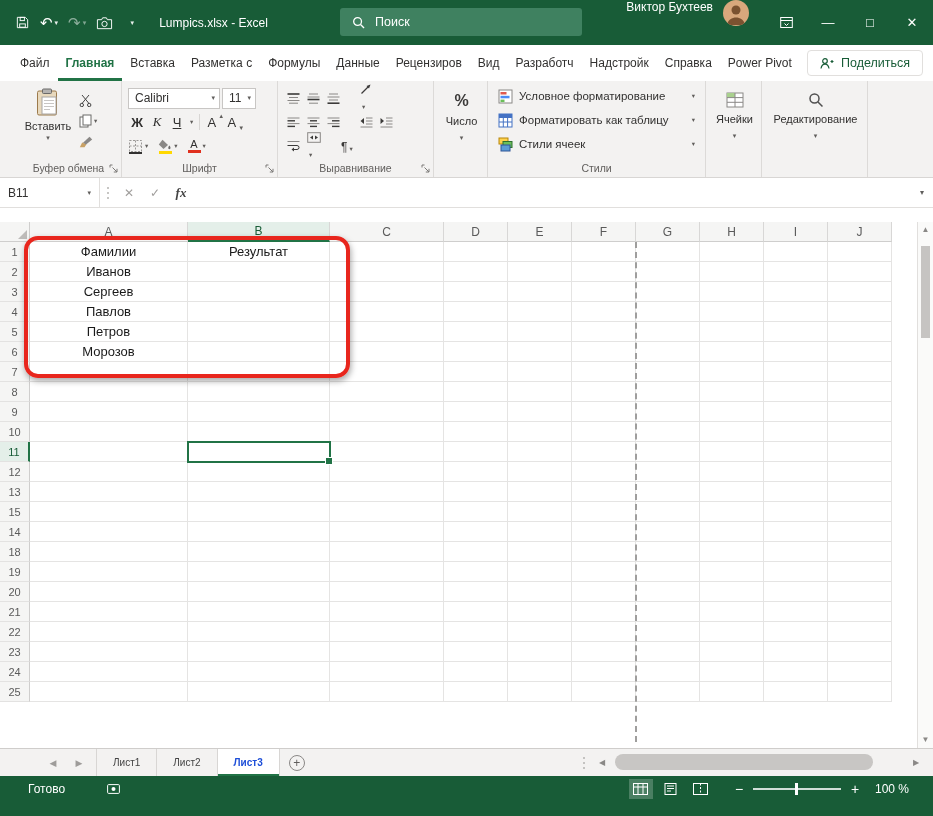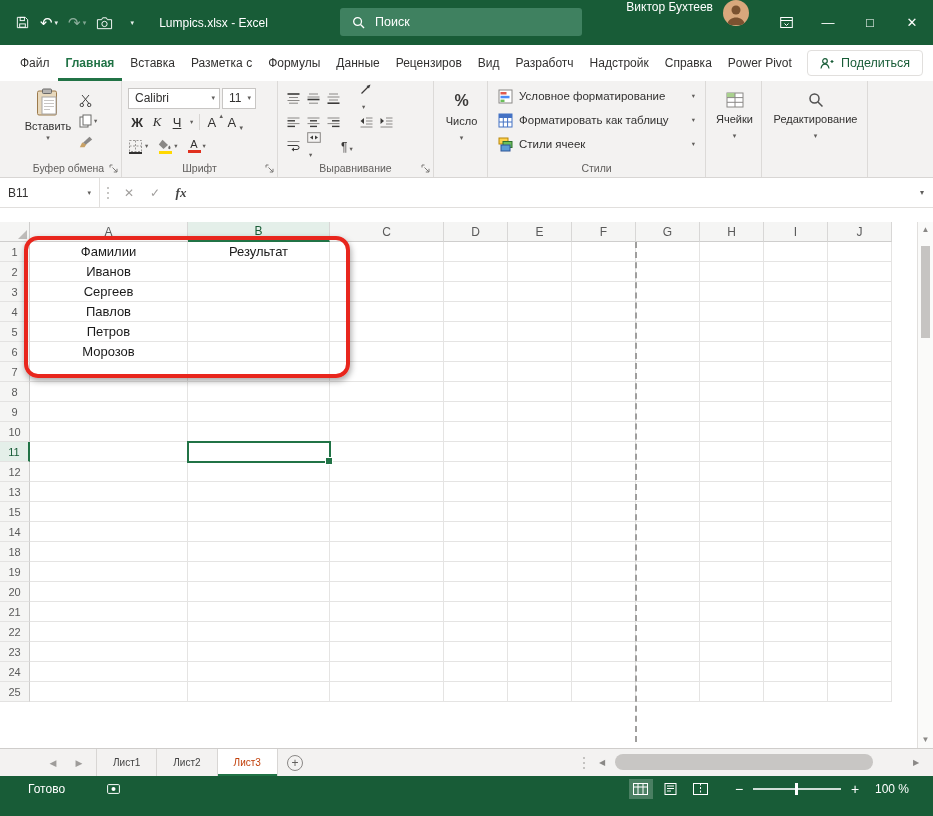--- a/index.html
+++ b/index.html
@@ -129,21 +129,21 @@
   .vthumb{position:absolute;top:24px;left:3px;width:9px;height:92px;background:#C6C4C2}
 
   
   .sheet-row{position:absolute;top:748px;left:0;right:0;height:28px;background:#F3F2F1;
              border-top:1px solid #CFCDCB;display:flex;align-items:stretch;padding-left:40px}
   .snav{width:26px;display:flex;align-items:center;justify-content:center;font-size:9px;color:#9E9C9A}
   .stabs{display:flex;height:100%;margin-left:4px}
   .stab{padding:0 16px;display:flex;align-items:center;font-size:10px;color:#444;
         border-right:1px solid #D8D6D4;white-space:nowrap}
   .stab:first-child{border-left:1px solid #D8D6D4}
-  .stab.active{background:#fff;color:#c2410c;font-weight:400;box-shadow:inset 0 -2px 0 0 #217346}
+  .stab.active{background:#fff;color:#1d4ed8;font-weight:700;box-shadow:inset 0 -2px 0 0 #217346}
   .addsheet{width:34px;display:flex;align-items:center;justify-content:center}
   .circ{width:16px;height:16px;border:1px solid #8A8886;border-radius:50%;display:flex;align-items:center;
         justify-content:center;font-size:12px;line-height:12px;color:#605E5C}
   .ssplit{margin-left:auto;width:18px;display:flex;align-items:center;justify-content:center}
   .hscroll{width:340px;display:flex;align-items:center;padding-right:8px}
   .htrack{flex:1;height:100%;position:relative}
   .hthumb{position:absolute;left:4px;top:5px;height:16px;width:258px;background:#C8C6C4;border-radius:8px}
   .hscroll .sarrow{width:18px;text-align:center}
 
   

